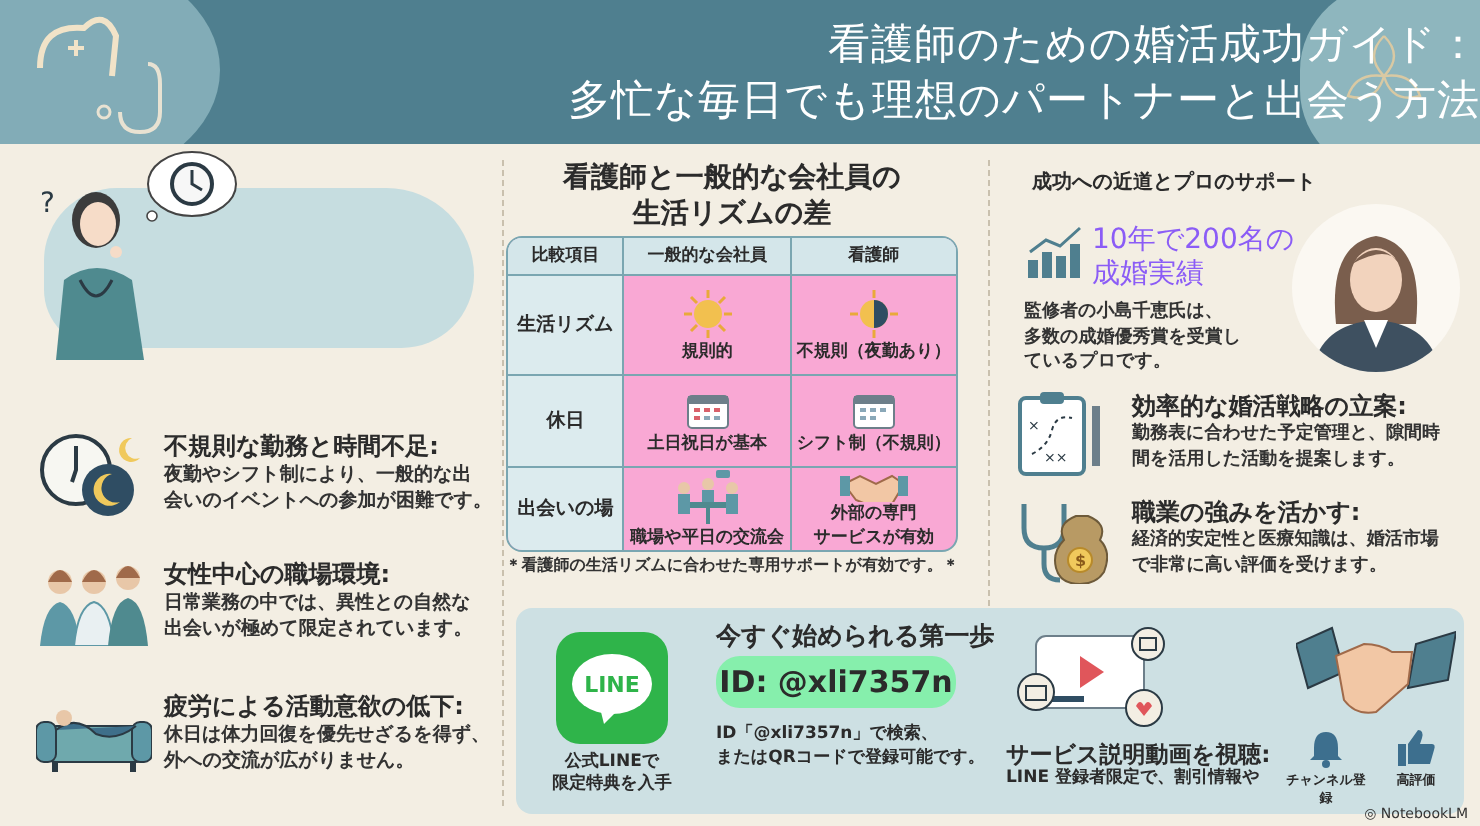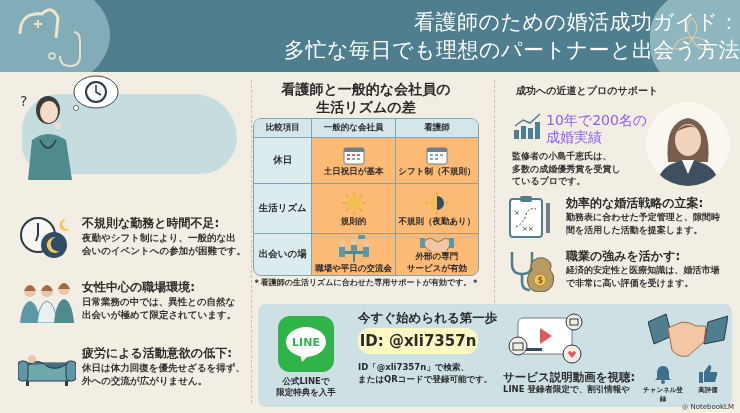--- a/index.html
+++ b/index.html
@@ -16,21 +16,21 @@
 .hero-blob{position:absolute;left:22px;top:22px;width:215px;height:80px;background:#c6dde0;border-radius:50px 60px 50px 40px}
 .hero-title{position:absolute;left:106px;top:45px;width:120px;text-align:center;font-weight:bold;font-size:15px;line-height:20px}
 .nurse{position:absolute;left:18px;top:8px;width:72px;height:100px}
 .issue{position:absolute;left:18px;width:225px}
 .issue .ico{position:absolute;left:0;top:0;width:58px;height:44px}
 .issue .t{position:absolute;left:64px;top:0;font-weight:bold;font-size:12px;white-space:nowrap}
 .issue .d{position:absolute;left:64px;top:16px;font-size:9.5px;line-height:13px;font-weight:bold;color:#333;white-space:nowrap}
 
 .mid{position:absolute;left:246px;top:72px;width:240px;height:225px}
 .mid h2{text-align:center;font-size:14px;line-height:18px;margin-top:8px;font-weight:bold}
-.tbl{position:absolute;left:7px;top:46px;width:226px;border:1.5px solid #7aa6b1;border-radius:8px;overflow:hidden;background:#fdba74}
+.tbl{position:absolute;left:7px;top:46px;width:226px;border:1.5px solid #7aa6b1;border-radius:8px;overflow:hidden;background:#f9a8d4}
 .tbl .row{display:flex;border-top:1px solid #7aa6b1}
 .tbl .row:first-child{border-top:none}
 .tbl .hdr{background:#d4e6ea;height:18px}
 .tbl .cell{display:flex;flex-direction:column;align-items:center;justify-content:center;border-left:1px solid #7aa6b1;font-size:8.5px;font-weight:bold;text-align:center}
 .tbl .cell:first-child{border-left:none}
 .tbl .c0{width:58px;background:#dcebee;font-size:9.5px}
 .tbl .c1{width:84px}
 .tbl .c2{width:84px}
 .tbl .hdr .cell{background:#d4e6ea;font-size:8.5px}
 .tbl .r1{height:46px}.tbl .r2{height:50px}.tbl .r3{height:42px}
@@ -44,21 +44,21 @@
 .portrait{position:absolute;left:150px;top:30px;width:84px;height:84px;border-radius:50%;background:#fbf8f2;overflow:hidden}
 .ritem{position:absolute;left:12px;width:230px}
 .ritem .ico{position:absolute;left:0;top:0;width:46px;height:44px}
 .ritem .t{position:absolute;left:58px;top:0;font-size:12px;font-weight:bold;white-space:nowrap}
 .ritem .d{position:absolute;left:58px;top:16px;font-size:9px;line-height:12.5px;font-weight:bold;color:#333;white-space:nowrap}
 
 .bottom{position:absolute;left:258px;top:304px;width:474px;height:103px;background:#cde0e3;border-radius:8px}
 .line-logo{position:absolute;left:20px;top:12px;width:56px;height:56px;border-radius:12px;background:#2fb44a}
 .line-cap{position:absolute;left:8px;top:72px;width:80px;text-align:center;font-size:8.5px;line-height:11px;font-weight:bold}
 .step-t{position:absolute;left:100px;top:6px;font-size:12.5px;font-weight:bold}
-.id-box{position:absolute;left:100px;top:24px;width:120px;height:26px;background:#fef9c3;border-radius:12px;text-align:center;font-size:15px;line-height:26px;font-weight:bold}
+.id-box{position:absolute;left:100px;top:24px;width:120px;height:26px;background:#86efac;border-radius:12px;text-align:center;font-size:15px;line-height:26px;font-weight:bold}
 .id-d{position:absolute;left:100px;top:58px;font-size:8.5px;line-height:11.5px;font-weight:bold}
 .video-ico{position:absolute;left:250px;top:8px;width:80px;height:52px}
 .hand-ico{position:absolute;left:390px;top:4px;width:80px;height:52px}
 .vid-t{position:absolute;left:245px;top:66px;font-size:11.5px;font-weight:bold}
 .vid-d{position:absolute;left:245px;top:80px;font-size:8.5px;line-height:11.5px;font-weight:bold}
 .sub{position:absolute;top:36px;width:44px;text-align:center;font-size:6.5px;font-weight:bold}
 .sub svg{display:block;margin:0 auto 2px}
 .credit{position:absolute;right:6px;bottom:2px;font-size:7px;color:#333}
 </style>
 </head>
@@ -160,20 +160,42 @@
   <h2>
     <div>看護師と一般的な会社員の</div>
     <div>生活リズムの差</div>
   </h2>
   <div class="tbl">
     <div class="row hdr">
       <div class="cell c0">比較項目</div>
       <div class="cell c1">一般的な会社員</div>
       <div class="cell c2">看護師</div>
     </div>
+    <div class="row r2">
+      <div class="cell c0">生活リズム</div>
+      <div class="cell c1">
+        <svg width="26" height="26">
+            <circle cx="13" cy="13" r="7" fill="#f2c04f"></circle>
+            <g stroke="#e9a93a" stroke-width="1.5">
+              <path d="M13 1v4M13 21v4M1 13h4M21 13h4M4.5 4.5l3 3M18.5 18.5l3 3M4.5 21.5l3-3M18.5 7.5l3-3"></path>
+            </g>
+          </svg>
+        <span>規則的</span>
+      </div>
+      <div class="cell c2">
+        <svg width="26" height="26">
+            <circle cx="13" cy="13" r="7" fill="#f2c04f"></circle>
+            <path d="M13 6 a7 7 0 0 1 0 14z" fill="#2f4d63"></path>
+            <g stroke="#e9a93a" stroke-width="1.5">
+              <path d="M13 1v4M13 21v4M1 13h4M21 13h4"></path>
+            </g>
+          </svg>
+        <span>不規則（夜勤あり）</span>
+      </div>
+    </div>
     <div class="row r1">
       <div class="cell c0">休日</div>
       <div class="cell c1">
         <svg width="24" height="22">
             <rect x="2" y="4" width="20" height="16" rx="2" fill="#fff" stroke="#6d7f8a"></rect>
             <rect x="2" y="4" width="20" height="4" fill="#6d7f8a"></rect>
             <g fill="#d9616b">
               <rect x="5" y="10" width="3" height="2"></rect>
               <rect x="10" y="10" width="3" height="2"></rect>
               <rect x="15" y="10" width="3" height="2"></rect>
@@ -194,42 +216,20 @@
               <rect x="5" y="10" width="3" height="2"></rect>
               <rect x="10" y="10" width="3" height="2"></rect>
               <rect x="15" y="10" width="3" height="2"></rect>
               <rect x="5" y="14" width="3" height="2"></rect>
               <rect x="10" y="14" width="3" height="2"></rect>
             </g>
           </svg>
         <span>シフト制（不規則）</span>
       </div>
     </div>
-    <div class="row r2">
-      <div class="cell c0">生活リズム</div>
-      <div class="cell c1">
-        <svg width="26" height="26">
-            <circle cx="13" cy="13" r="7" fill="#f2c04f"></circle>
-            <g stroke="#e9a93a" stroke-width="1.5">
-              <path d="M13 1v4M13 21v4M1 13h4M21 13h4M4.5 4.5l3 3M18.5 18.5l3 3M4.5 21.5l3-3M18.5 7.5l3-3"></path>
-            </g>
-          </svg>
-        <span>規則的</span>
-      </div>
-      <div class="cell c2">
-        <svg width="26" height="26">
-            <circle cx="13" cy="13" r="7" fill="#f2c04f"></circle>
-            <path d="M13 6 a7 7 0 0 1 0 14z" fill="#2f4d63"></path>
-            <g stroke="#e9a93a" stroke-width="1.5">
-              <path d="M13 1v4M13 21v4M1 13h4M21 13h4"></path>
-            </g>
-          </svg>
-        <span>不規則（夜勤あり）</span>
-      </div>
-    </div>
     <div class="row r3">
       <div class="cell c0">出会いの場</div>
       <div class="cell c1">
         <svg width="36" height="28">
             <rect x="8" y="16" width="20" height="3" fill="#4f8a8f"></rect>
             <rect x="17" y="19" width="2" height="8" fill="#4f8a8f"></rect>
             <g fill="#e8c7a8">
               <circle cx="6" cy="9" r="3"></circle>
               <circle cx="18" cy="7" r="3"></circle>
               <circle cx="30" cy="9" r="3"></circle>

